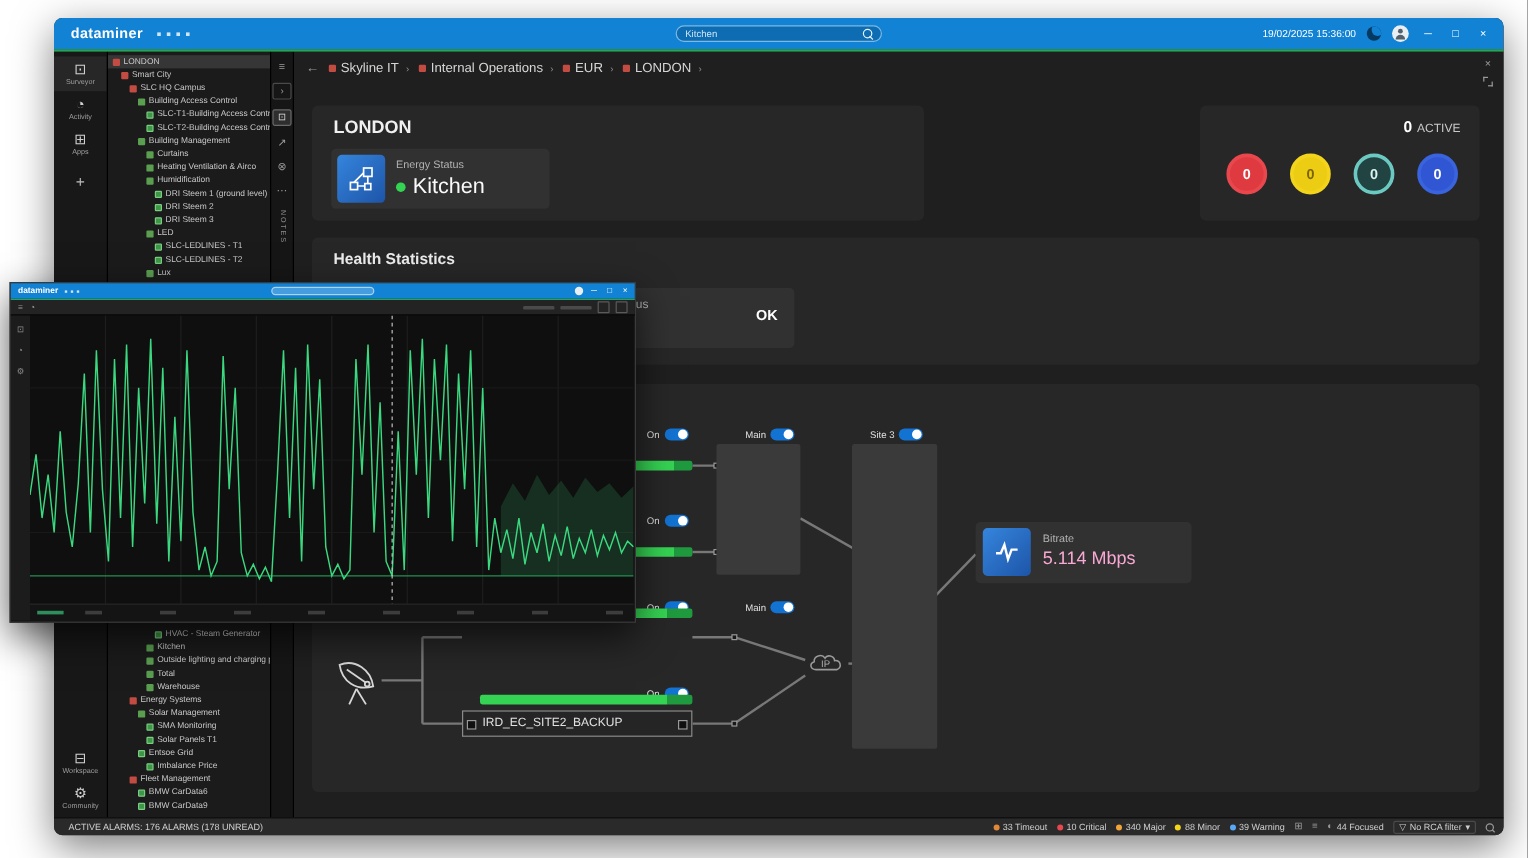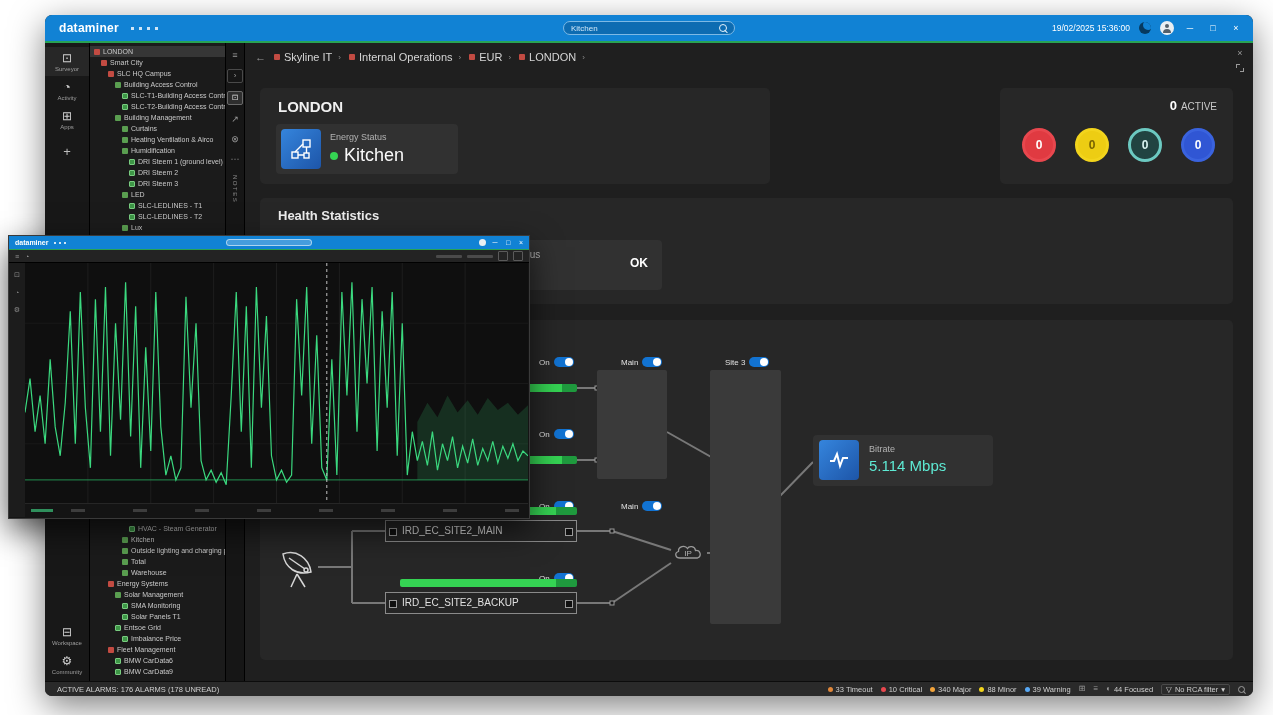--- a/index.html
+++ b/index.html
@@ -103,21 +103,21 @@
   .toggle .knob{position:absolute;right:1px;top:1px;width:8px;height:8px;border-radius:50%;background:#fff}
   .toggle.off{background:#4a4a4a}
   .toggle.off .knob{left:1px;right:auto;background:#58a6e8}
   .tg1{left:279px;top:37px}.tg2{left:361px;top:37px}.tg3{left:465px;top:37px}
   .tg4{left:279px;top:109px}.tg5{left:279px;top:181px}.tg6{left:361px;top:181px}.tg7{left:279px;top:253px}
   .dish{position:absolute;left:18px;top:225px;width:40px;height:44px}
   .cloud{position:absolute;left:411px;top:218px;width:36px;height:30px}
   .bitrate-card{position:absolute;left:553px;top:115px;width:180px;height:51px;background:#313131;border-radius:4px}
   .br-tile{position:absolute;left:6px;top:5px;width:40px;height:40px;border-radius:4px;background:linear-gradient(135deg,#3585dd,#1d55a8);display:flex;align-items:center;justify-content:center}
   .br-label{position:absolute;left:56px;top:9px;font-size:9px;color:#b2b2b2}
-  .br-val{position:absolute;left:56px;top:22px;font-size:15px;color:#5eead4}
+  .br-val{position:absolute;left:56px;top:22px;font-size:15px;color:#f9a8d4}
   
   .statusbar{position:absolute;left:0;bottom:0;right:0;height:15px;background:#2a2a2a;border-top:1px solid #0c0c0c;display:flex;align-items:center;box-sizing:border-box;z-index:5}
   .sb-left{font-size:7.5px;color:#d0d0d0;margin-left:12px;white-space:nowrap}
   .sb-right{margin-left:auto;display:flex;align-items:center;gap:8px;margin-right:8px}
   #sb-counts{display:flex;gap:8px}
   .sb-count{display:flex;align-items:center;gap:3px;font-size:7.5px;color:#cfcfcf;white-space:nowrap;cursor:pointer}
   .sb-dot{width:5px;height:5px;border-radius:50%}
   .sb-ic{font-size:8px;color:#9a9a9a;line-height:1;cursor:pointer}
   .sb-pill{display:flex;align-items:center;gap:3px;font-size:7.5px;color:#cfcfcf;border:1px solid #4a4a4a;border-radius:2px;padding:0 4px;height:11px;box-sizing:border-box;cursor:pointer}
   .sb-mag{width:5px;height:5px;border:1px solid #9a9a9a;border-radius:50%;position:relative;display:inline-block;cursor:pointer}
@@ -493,21 +493,20 @@
         <span class="toggle">
             <span class="knob"></span>
           </span>
       </div>
 
       <div class="gbar u1"></div>
       <div class="gbar u2"></div>
       <div class="gbar l1"></div>
       <div class="gbar l2"></div>
 
-      <div class="node node-main">IRD_EC_SITE2_MAIN</div>
       <div class="node node-backup">IRD_EC_SITE2_BACKUP</div>
 
       <span class="cloud">
         <svg viewBox="0 0 36 26" fill="none">
           <path d="M9,20 C4.5,20 3,15 7.5,13.5 C7,8.5 14,6.5 16.5,10.5 C18,7.5 24,8 24.5,12.5 C29.5,12 31,18 26.5,20 Z" stroke="#9a9a9a" stroke-width="1.3"></path>
           <text x="17" y="18" font-size="8" fill="#b0b0b0" text-anchor="middle">IP</text>
         </svg>
       </span>
 
       <div class="bitrate-card">

